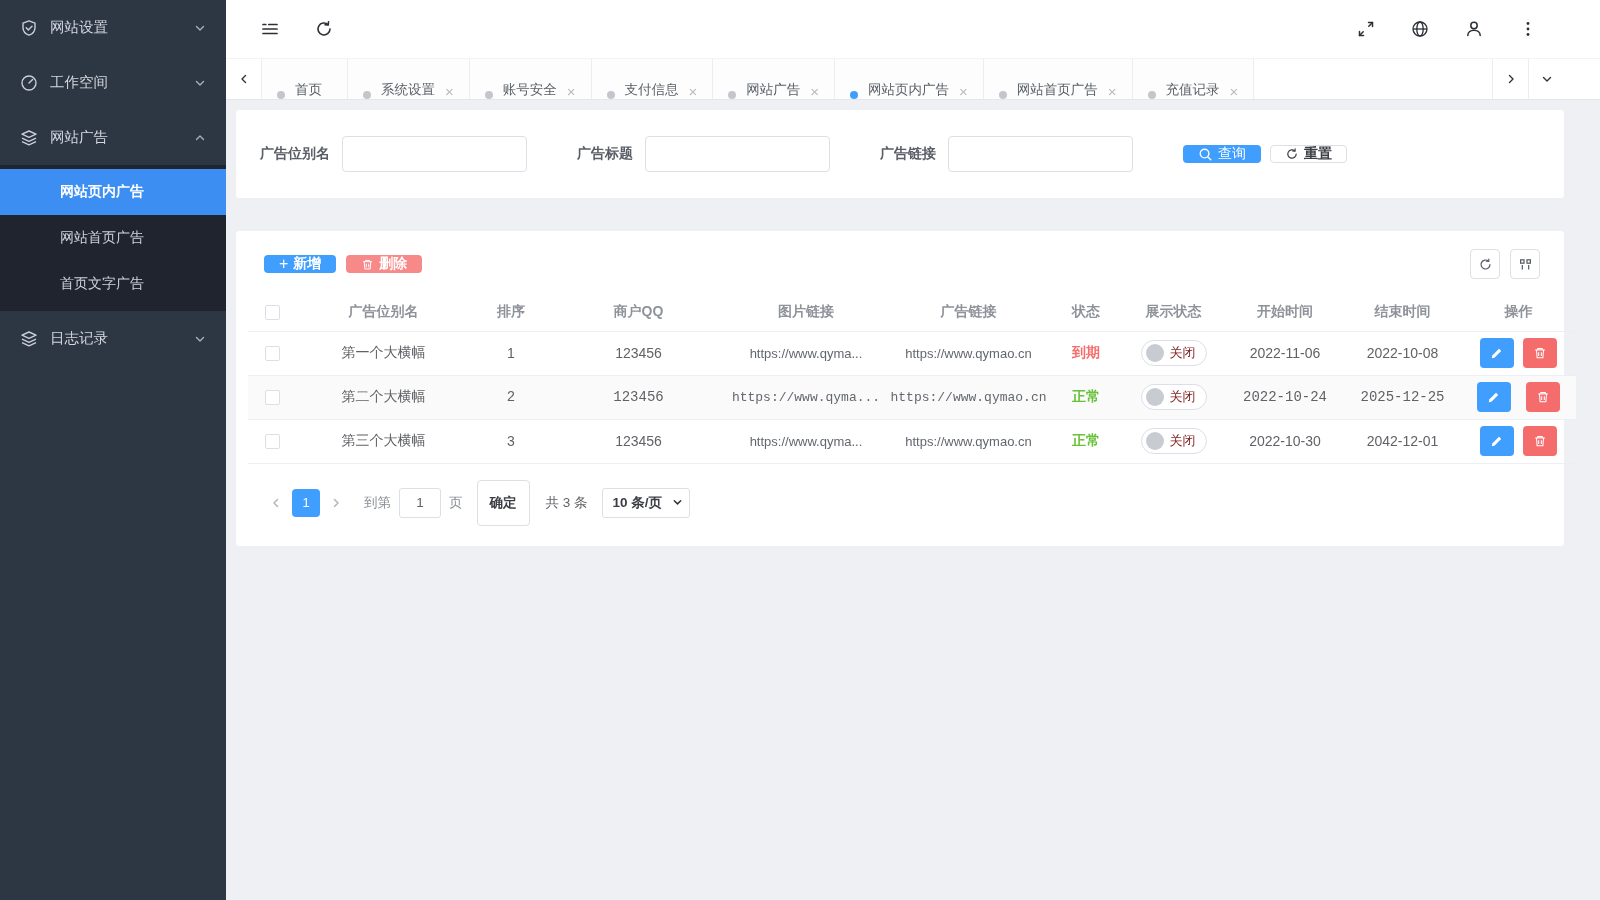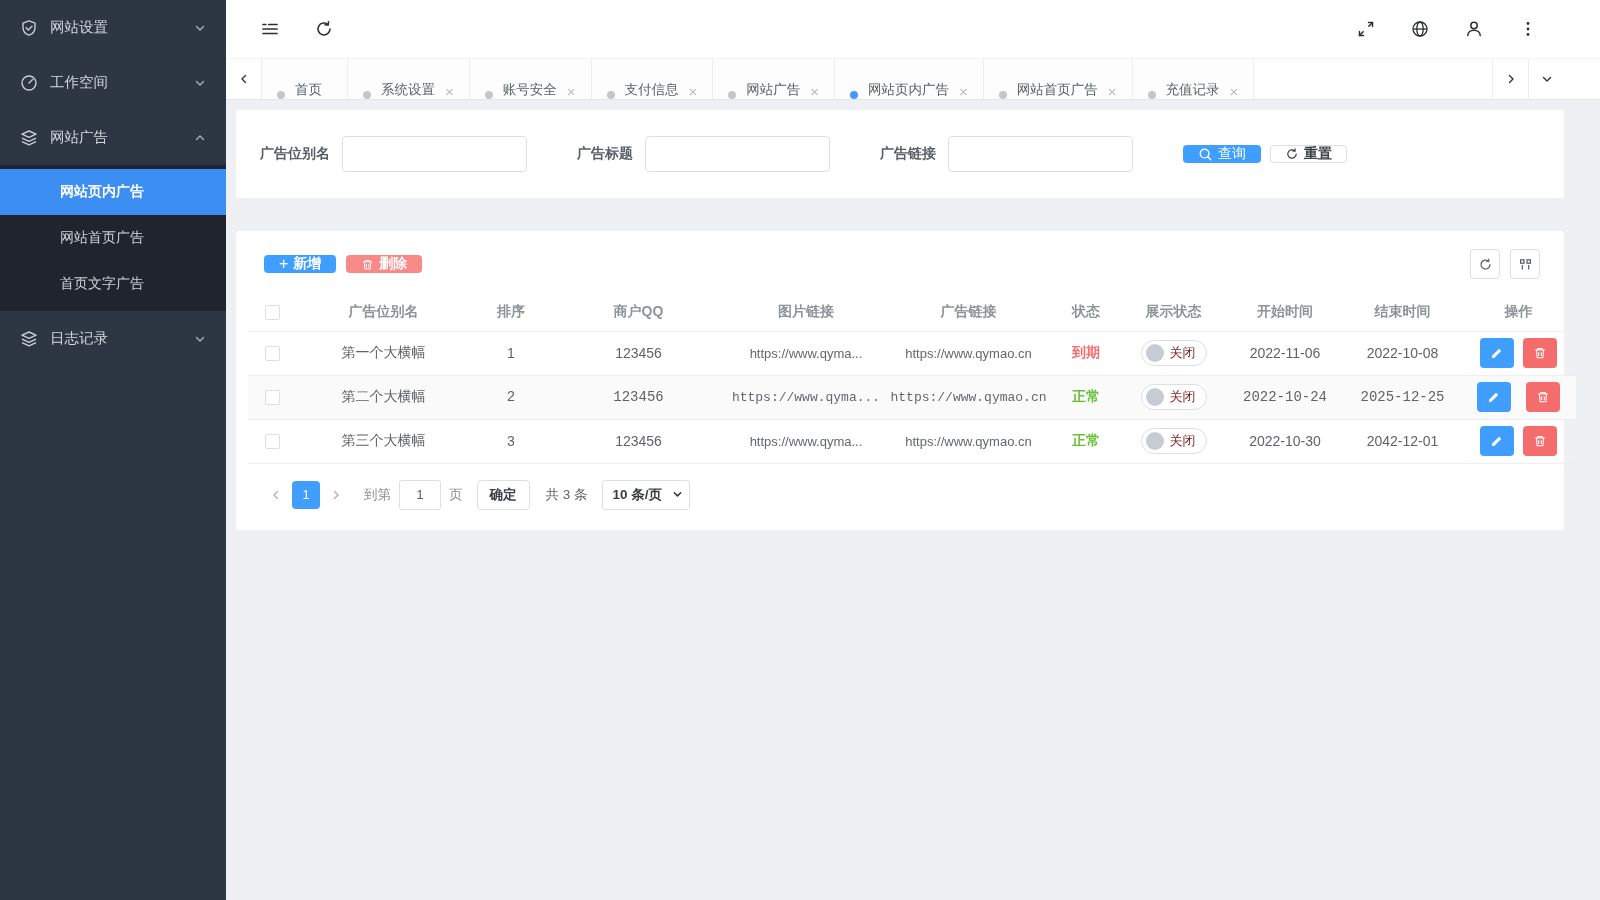--- a/index.html
+++ b/index.html
@@ -78,21 +78,21 @@
   .act-btn.del { background:#f56c6c; }
 
   
   .pagination { display:flex; align-items:center; padding:16px 24px 14px 28px; color:#8a8f97; font-size:13.5px; }
   .pg-arrow { width:24px; display:flex; justify-content:center; color:#b3b7bd; cursor:pointer; }
   .pg-arrow svg { width:12px; height:12px; }
   .pg-page { width:28px; height:28px; background:#409eff; color:#fff; border-radius:4px; display:flex; align-items:center; justify-content:center; margin:0 4px; font-size:13px; cursor:pointer; }
   .pg-goto { margin-left:16px; }
   .pg-input { width:42px; height:30px; border:1px solid #dcdfe6; border-radius:3px; text-align:center; margin:0 8px; font-size:13.5px; color:#606266; outline:none; }
   .pg-unit { margin-right:14px; }
-  .pg-confirm { height:30px; padding:0 12px; font-size:13.5px; }
+  .pg-confirm { height:46px; padding:0 12px; font-size:13.5px; }
   .pg-total { margin:0 14px 0 16px; color:#606266; }
   .select-wrap { position:relative; display:inline-flex; }
   .select-wrap select { appearance:none; -webkit-appearance:none; height:30px; border:1px solid #dcdfe6; border-radius:3px; background:#fff; color:#3b3e44; font-size:13.5px; padding:0 26px 0 10px; outline:none; cursor:pointer; font-weight:600; }
   .select-wrap .sel-chevron { position:absolute; right:7px; top:9px; pointer-events:none; color:#333; display:inline-flex; }
 </style>
 </head>
 <body>
 
 <div class="app">
 

